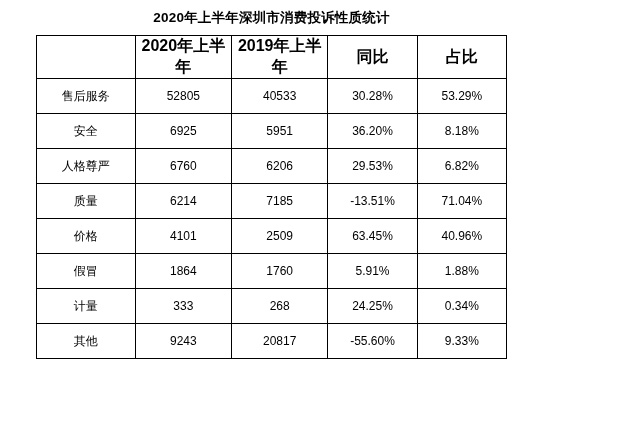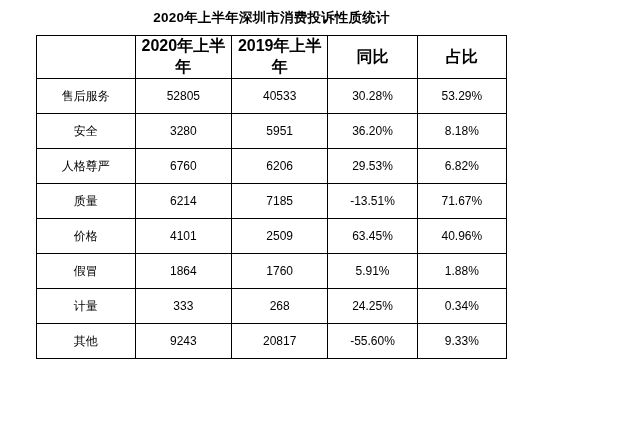--- a/index.html
+++ b/index.html
@@ -95,38 +95,38 @@
       <tbody>
         <tr>
           <td class="rowlabel">售后服务</td>
           <td>52805</td>
           <td>40533</td>
           <td>30.28%</td>
           <td>53.29%</td>
         </tr>
         <tr>
           <td class="rowlabel">安全</td>
-          <td>3280</td>
+          <td>6925</td>
           <td>5951</td>
           <td>36.20%</td>
           <td>8.18%</td>
         </tr>
         <tr>
           <td class="rowlabel">人格尊严</td>
           <td>6760</td>
           <td>6206</td>
           <td>29.53%</td>
           <td>6.82%</td>
         </tr>
         <tr>
           <td class="rowlabel">质量</td>
           <td>6214</td>
           <td>7185</td>
           <td>-13.51%</td>
-          <td>71.67%</td>
+          <td>71.04%</td>
         </tr>
         <tr>
           <td class="rowlabel">价格</td>
           <td>4101</td>
           <td>2509</td>
           <td>63.45%</td>
           <td>40.96%</td>
         </tr>
         <tr>
           <td class="rowlabel">假冒</td>

